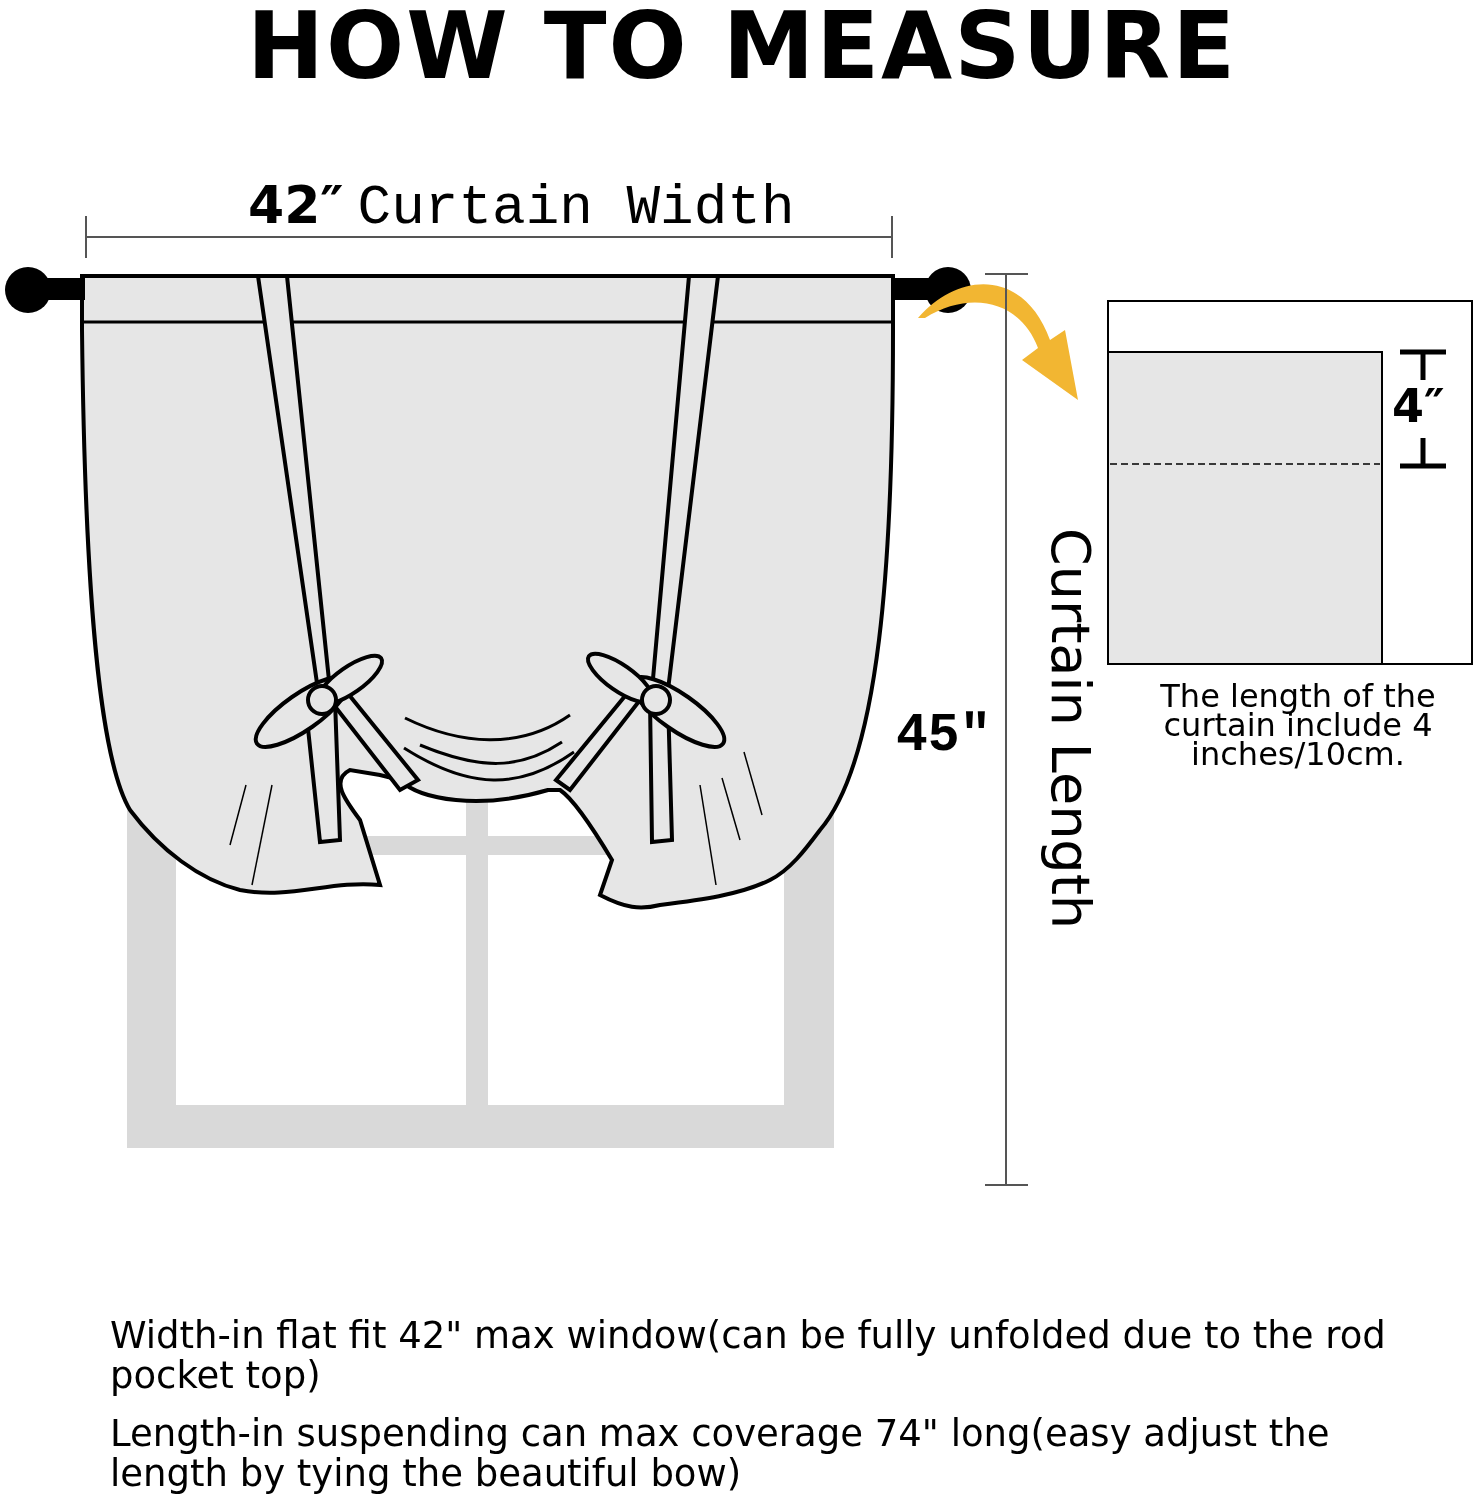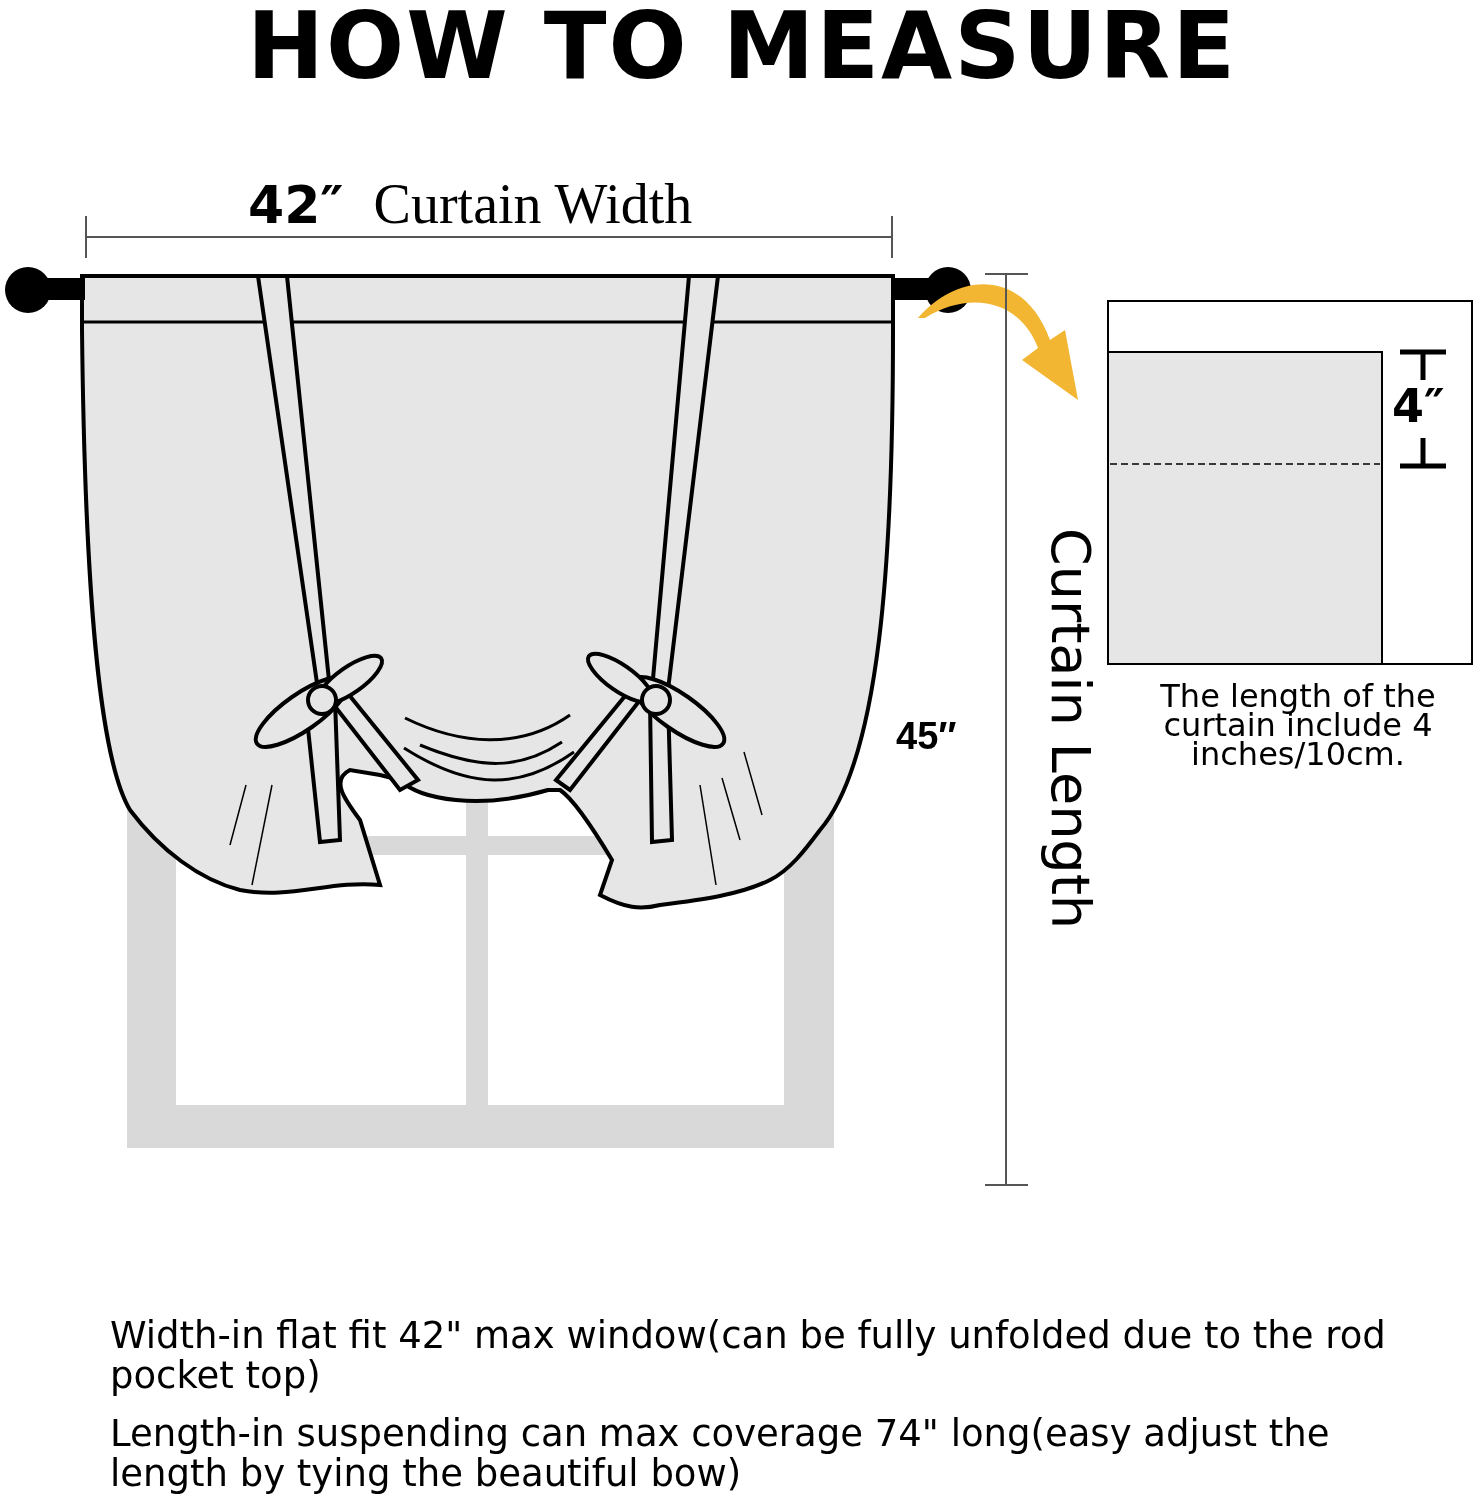--- a/index.html
+++ b/index.html
@@ -1,21 +1,21 @@
 <!DOCTYPE html>
 <html><head>
 <meta charset="utf-8">
 <style>
   html, body { margin: 0; padding: 0; background: #ffffff; }
   body { width: 1484px; height: 1500px; position: relative; overflow: hidden; font-family: "Liberation Sans", "DejaVu Sans", sans-serif; color: #000; }
   .title { position: absolute; left: 0; top: -8px; width: 1484px; text-align: center; font-family: "DejaVu Sans", sans-serif; font-weight: bold; font-size: 92px; letter-spacing: 2px; line-height: 110px; }
   .width-label { position: absolute; left: 248px; top: 168px; font-size: 58px; line-height: 70px; white-space: nowrap; }
-  .width-label .num { font-family: "DejaVu Sans", sans-serif; font-weight: bold; font-size: 52px; margin-right: 30px; }
-  .width-label .txt { font-family: Liberation Serif, serif; font-weight: normal; font-size: 56px; margin-top: 30px; }
-  .length-num { position: absolute; left: 896px; top: 706px; font-family: Liberation Sans, sans-serif; font-weight: bold; font-size: 38px; line-height: 60px; }
+  .width-label .num { font-family: "DejaVu Sans", sans-serif; font-weight: bold; font-size: 52px; margin-right: 14px; }
+  .width-label .txt { font-family: Liberation Mono, monospace; font-weight: normal; font-size: 56px; margin-top: 30px; }
+  .length-num { position: absolute; left: 896px; top: 706px; font-family: Liberation Mono, monospace; font-weight: bold; font-size: 53px; line-height: 60px; }
   .length-label { position: absolute; left: 1040px; top: 528px; width: 60px; height: 420px; font-family: "DejaVu Sans", sans-serif; font-size: 54px; writing-mode: vertical-rl; white-space: nowrap; line-height: 60px; }
   .four-label { position: absolute; left: 1392px; top: 378px; font-family: "DejaVu Sans", sans-serif; font-weight: bold; font-size: 46px; line-height: 56px; }
   .note { position: absolute; left: 1112px; top: 682px; width: 372px; text-align: center; font-family: "DejaVu Sans", sans-serif; font-size: 32px; line-height: 29px; }
   .desc { position: absolute; left: 110px; width: 1300px; font-family: "DejaVu Sans", sans-serif; font-size: 37px; line-height: 40px; }
   .desc1 { top: 1316px; }
   .desc2 { top: 1414px; }
   svg { position: absolute; left: 0; top: 0; }
 </style>
 </head>
 <body>

